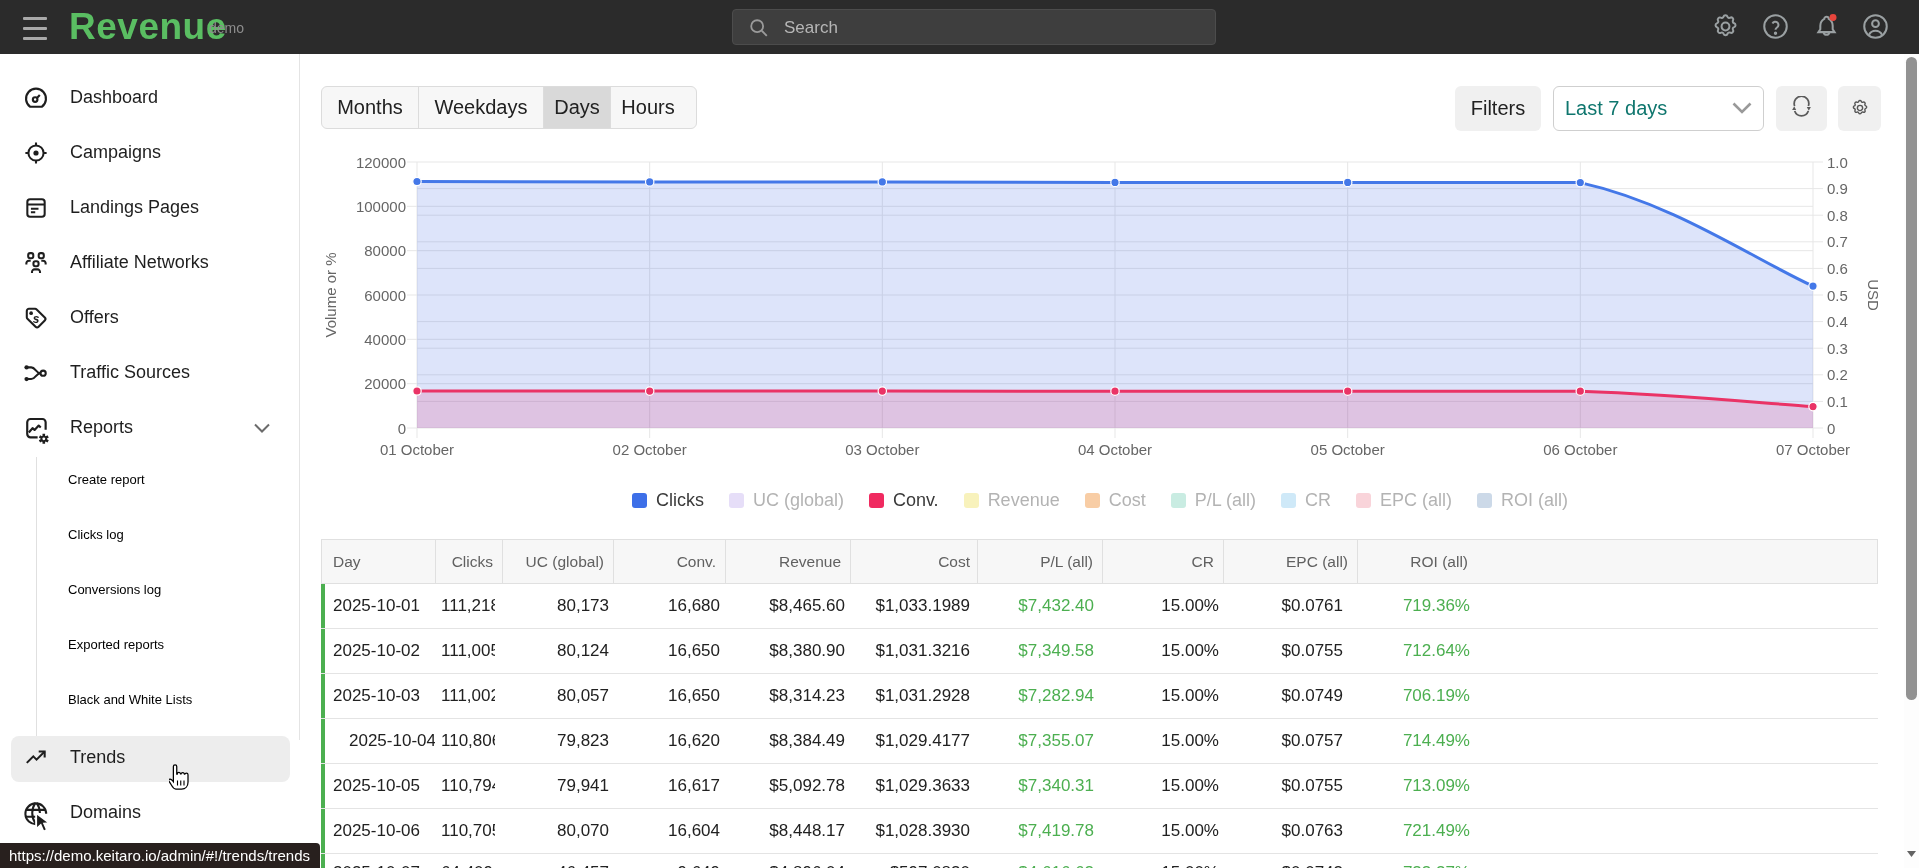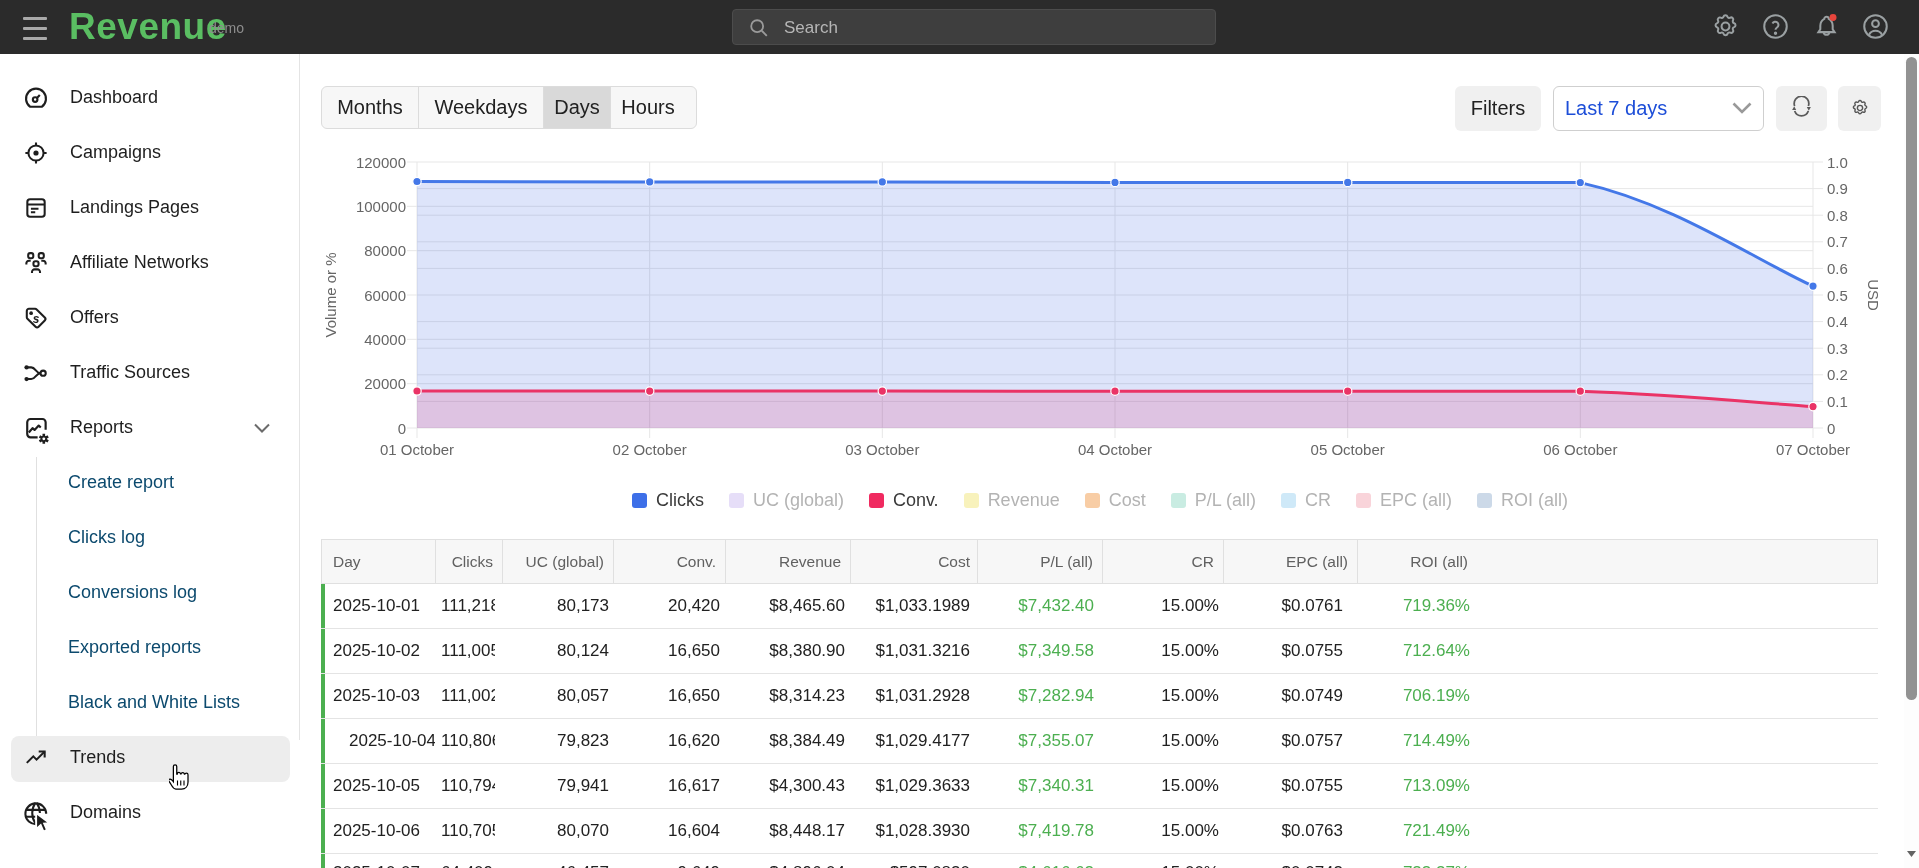--- a/index.html
+++ b/index.html
@@ -17,40 +17,40 @@
     border:1px solid #4c4c4c; border-radius:4px; }
   #search .stext { position:absolute; left:51px; top:8px; font-size:17px; color:#b6b6b6; }
   .topicon { position:absolute; top:13px; }
 
   
   #sidebar { position:absolute; left:0; top:54px; width:300px; height:686px; background:#fff;
     border-right:1px solid #e4e4e4; }
   .mitem { position:absolute; left:0; width:300px; height:55px; }
   .mitem .ic { position:absolute; left:23px; top:14px; width:26px; height:26px; }
   .mitem .lbl { position:absolute; left:70px; top:16px; font-size:18px; color:#1e1e1e; }
-  .sitem { position:absolute; left:68px; font-size:18px; color:#0c4a6e; }
+  .sitem { position:absolute; left:68px; font-size:13px; color:#000000; }
   #vguide { position:absolute; left:36px; width:1px; background:#e0e0e0; }
   #trendshl { position:absolute; left:11px; top:682px; width:279px; height:46px; background:#ededed; border-radius:8px; }
   #statusbubble { position:absolute; left:0; top:843px; height:25px; background:#28201e;
     color:#fff; font-size:15px; line-height:25px; padding:0 10px 0 9px; border-top-right-radius:4px; white-space:nowrap; }
 
   
   #main { position:absolute; left:300px; top:54px; width:1604px; height:814px; background:#fff; }
 
   
   #tabs { position:absolute; left:21px; top:32px; height:43px; display:flex;
     background:#f7f7f7; border:1px solid #dcdcdc; border-radius:6px; overflow:hidden; }
   #tabs .tab { font-size:20px; color:#212121; line-height:41px; text-align:center; border-right:1px solid #dcdcdc; }
   #tabs .tab:last-child { border-right:none; }
   #tabs .tab.active { background:#d9d9d9; }
 
   .btn { position:absolute; top:32px; height:45px; background:#f0f0f0; border-radius:6px;
     font-size:20px; color:#212121; text-align:center; line-height:45px; }
   #selectbox { position:absolute; top:32px; height:45px; background:#fff; border:1px solid #cfcfcf;
-    border-radius:6px; font-size:20px; color:#1d4ed8; line-height:43px; }
+    border-radius:6px; font-size:20px; color:#0f766e; line-height:43px; }
 
   
   #legend { position:absolute; left:0; top:436px; width:1600px; display:flex; justify-content:center; }
   .litem { display:flex; align-items:center; margin:0 12.5px; font-size:18px; }
   .lsq { width:15px; height:15px; border-radius:3px; margin-right:9px; }
 
   
   #table { position:absolute; left:21px; top:485px; width:1557px; }
   .trow { position:relative; width:1557px; height:45px; border-bottom:1px solid #e4e4e4; }
   .cell { position:absolute; top:0; height:44px; line-height:44px; font-size:17px; color:#212121;
@@ -404,21 +404,21 @@
         <div class="hcell" style="left:781px;width:121px;padding-right:9px">CR</div>
         <div class="hcell" style="left:902px;width:134px;padding-right:9px">EPC (all)</div>
         <div class="hcell" style="left:1036px;width:123px;padding-right:13px;border-right:none">ROI (all)</div>
       </div>
       <div id="tbody">
         <div class="trow">
             <div class="gbar"></div>
           <div class="cell" style="left:0;width:114px;text-align:left;padding-left:12px">2025-10-01</div>
           <div class="cell" style="left:114px;width:60px;text-align:left;padding-left:6px">111,218</div>
           <div class="cell" style="left:181px;width:111px;padding-right:4px">80,173</div>
-          <div class="cell" style="left:292px;width:112px;padding-right:5px">20,420</div>
+          <div class="cell" style="left:292px;width:112px;padding-right:5px">16,680</div>
           <div class="cell" style="left:404px;width:125px;padding-right:5px">$8,465.60</div>
           <div class="cell" style="left:529px;width:127px;padding-right:7px">$1,033.1989</div>
           <div class="cell green" style="left:656px;width:125px;padding-right:8px">$7,432.40</div>
           <div class="cell" style="left:781px;width:121px;padding-right:4px">15.00%</div>
           <div class="cell" style="left:902px;width:134px;padding-right:14px">$0.0761</div>
           <div class="cell green" style="left:1036px;width:123px;padding-right:10px">719.36%</div>
         </div>
         <div class="trow">
             <div class="gbar"></div>
           <div class="cell" style="left:0;width:114px;text-align:left;padding-left:12px">2025-10-02</div>
@@ -457,21 +457,21 @@
           <div class="cell" style="left:781px;width:121px;padding-right:4px">15.00%</div>
           <div class="cell" style="left:902px;width:134px;padding-right:14px">$0.0757</div>
           <div class="cell green" style="left:1036px;width:123px;padding-right:10px">714.49%</div>
         </div>
         <div class="trow">
             <div class="gbar"></div>
           <div class="cell" style="left:0;width:114px;text-align:left;padding-left:12px">2025-10-05</div>
           <div class="cell" style="left:114px;width:60px;text-align:left;padding-left:6px">110,794</div>
           <div class="cell" style="left:181px;width:111px;padding-right:4px">79,941</div>
           <div class="cell" style="left:292px;width:112px;padding-right:5px">16,617</div>
-          <div class="cell" style="left:404px;width:125px;padding-right:5px">$4,300.43</div>
+          <div class="cell" style="left:404px;width:125px;padding-right:5px">$5,092.78</div>
           <div class="cell" style="left:529px;width:127px;padding-right:7px">$1,029.3633</div>
           <div class="cell green" style="left:656px;width:125px;padding-right:8px">$7,340.31</div>
           <div class="cell" style="left:781px;width:121px;padding-right:4px">15.00%</div>
           <div class="cell" style="left:902px;width:134px;padding-right:14px">$0.0755</div>
           <div class="cell green" style="left:1036px;width:123px;padding-right:10px">713.09%</div>
         </div>
         <div class="trow">
             <div class="gbar"></div>
           <div class="cell" style="left:0;width:114px;text-align:left;padding-left:12px">2025-10-06</div>
           <div class="cell" style="left:114px;width:60px;text-align:left;padding-left:6px">110,705</div>
@@ -501,13 +501,14 @@
     </div>
   </div>
 
   <div id="sbtrack">
       <div id="sbthumb"></div>
     <svg class="abs" style="left:3px;top:796px" width="9" height="8">
         <path d="M0 1 L9 1 L4.5 7z" fill="#636363"></path>
       </svg>
   </div>
 
+  <div id="statusbubble">https://demo.keitaro.io/admin/#!/trends/trends</div>
 </div>
 
 </body></html>

